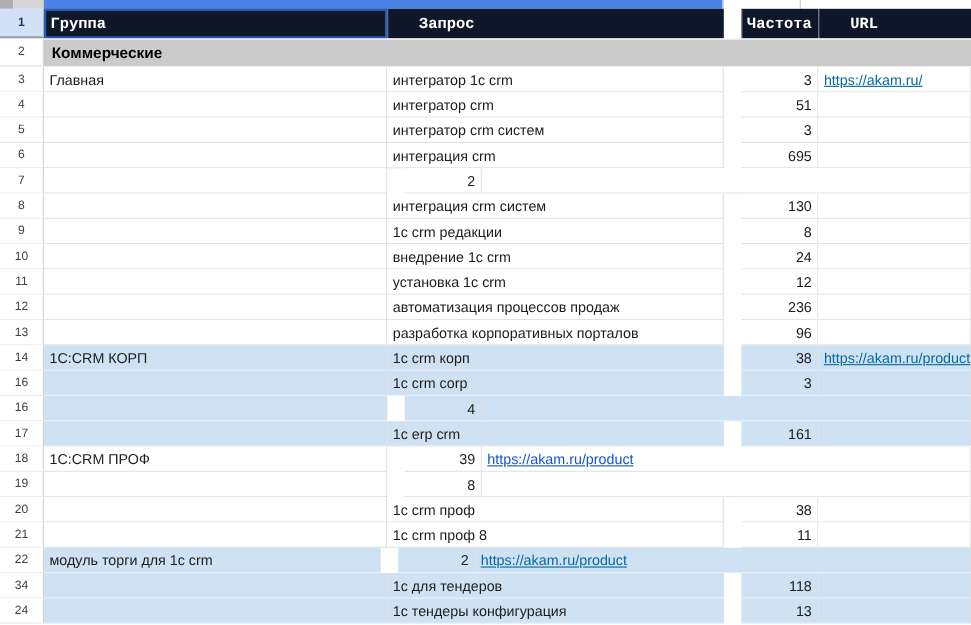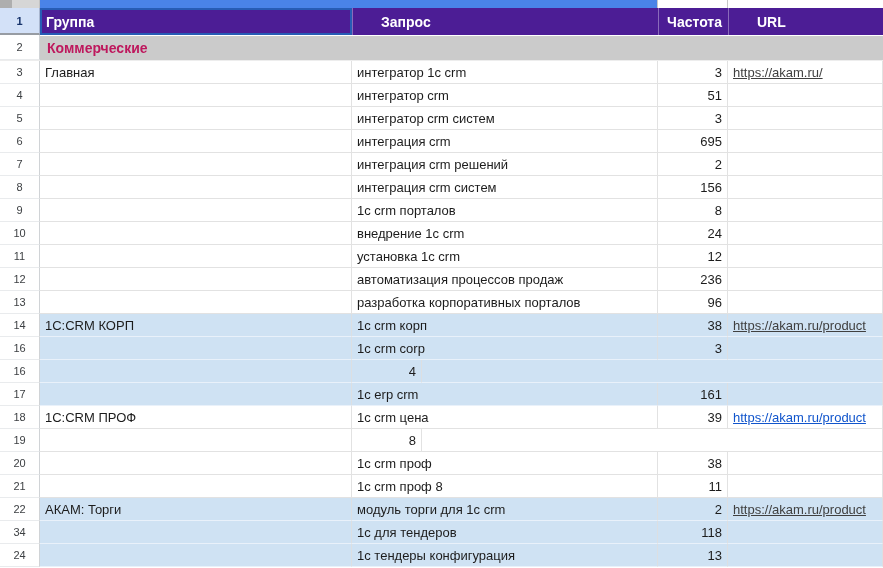--- a/index.html
+++ b/index.html
@@ -15,66 +15,66 @@
   .sliver .corner-dark{width:12px;background:#aeaeae;flex:none;}
   .sliver .corner-light{width:28px;background:#d6d6d6;flex:none;border-right:1px solid #c2c2c2;}
   .sliver .ab{width:617px;background:#4a83e8;flex:none;}
   .sliver .c{width:70px;background:#ffffff;border-left:1px solid #c7c7c7;flex:none;}
   .sliver .d{flex:1;background:#ffffff;border-left:1px solid #c7c7c7;}
 
   
   .w-gutter{width:40px;flex:none;}
   .w-a{width:312px;flex:none;}
   .w-b{width:306px;flex:none;}
-  .w-c{width:70px;flex:none;}
+  .w-c{width:70px;flex:none;margin-left:16px;}
   .w-d{flex:1;min-width:0;}
   .row{display:flex;align-items:stretch;}
   *{box-sizing:border-box;}
 
   
   .gutter{
     background:#ffffff;color:#3d4043;font-size:11px;
     display:flex;align-items:center;justify-content:center;
     border-right:1px solid #d0d3d6;border-bottom:1px solid #e9ebed;
   }
   .gutter.sel{
     background:#d3e1f8;color:#17336b;font-weight:bold;
     border-bottom:2px solid #979ca3;border-right:1px solid #a9b6cf;
   }
 
   
   .header-row{height:27px;flex:none;}
   .hcell{
-    background:#4c1d95;color:#ffffff;font-weight:bold;font-size:14px;
-    display:flex;align-items:center;padding:0 6px;white-space:nowrap;overflow:hidden;
+    background:#0f172a;color:#ffffff;font-weight:bold;font-size:14px;
+    display:flex;align-items:center;padding:0 6px;white-space:nowrap;overflow:hidden;font-family:Liberation Mono, monospace;
   }
   .hcell.sep{border-left:1px solid rgba(255,255,255,0.35);padding-left:28px;}
   .hcell.a1{outline:2px solid #275cb5;outline-offset:-2px;}
   .hcell.right{justify-content:flex-end;}
 
   
   .section-row{height:26px;flex:none;border-bottom:1px solid #ededed;}
   .section-cell{
-    background:#cbcbcb;color:#be185d;font-weight:bold;font-size:14px;
+    background:#cbcbcb;color:#000000;font-weight:bold;font-size:14px;
     display:flex;align-items:center;padding:0 7px;flex:1;min-width:0;
     border-top:1px solid #ffffff;
   }
 
   
   .drow{height:23px;flex:none;}
   .cell{
     font-size:13px;color:#1c1c1c;display:flex;align-items:center;
     padding:0 5px;white-space:nowrap;overflow:hidden;
     border-right:1px solid #e2e2e2;border-bottom:1px solid #e2e2e2;
     background:#ffffff;
   }
   .cell.num{justify-content:flex-end;}
   .drow.band .cell{background:#cfe2f3;border-bottom-color:#e9f1fa;border-right-color:#dcdfe2;}
   .cell a{text-decoration:underline;cursor:pointer;}
-  .cell a.dark{color:#404040;}
+  .cell a.dark{color:#0369a1;}
   .cell a.blue{color:#1155cc;}
 </style>
 </head>
 <body>
 
 <div class="sheet">
 
   <div class="sliver">
     <div class="corner-dark"></div>
     <div class="corner-light"></div>
@@ -127,37 +127,36 @@
     <div class="gutter w-gutter g-num">6</div>
     <div class="cell w-a c-group"></div>
     <div class="cell w-b c-query">интеграция crm</div>
     <div class="cell num w-c c-freq">695</div>
     <div class="cell w-d c-url"></div>
   </div>
 
   <div class="row drow">
     <div class="gutter w-gutter g-num">7</div>
     <div class="cell w-a c-group"></div>
-    <div class="cell w-b c-query">интеграция crm решений</div>
     <div class="cell num w-c c-freq">2</div>
     <div class="cell w-d c-url"></div>
   </div>
 
   <div class="row drow">
     <div class="gutter w-gutter g-num">8</div>
     <div class="cell w-a c-group"></div>
     <div class="cell w-b c-query">интеграция crm систем</div>
-    <div class="cell num w-c c-freq">156</div>
+    <div class="cell num w-c c-freq">130</div>
     <div class="cell w-d c-url"></div>
   </div>
 
   <div class="row drow">
     <div class="gutter w-gutter g-num">9</div>
     <div class="cell w-a c-group"></div>
-    <div class="cell w-b c-query">1с crm порталов</div>
+    <div class="cell w-b c-query">1с crm редакции</div>
     <div class="cell num w-c c-freq">8</div>
     <div class="cell w-d c-url"></div>
   </div>
 
   <div class="row drow">
     <div class="gutter w-gutter g-num">10</div>
     <div class="cell w-a c-group"></div>
     <div class="cell w-b c-query">внедрение 1с crm</div>
     <div class="cell num w-c c-freq">24</div>
     <div class="cell w-d c-url"></div>
@@ -216,21 +215,20 @@
     <div class="gutter w-gutter g-num">17</div>
     <div class="cell w-a c-group"></div>
     <div class="cell w-b c-query">1с erp crm</div>
     <div class="cell num w-c c-freq">161</div>
     <div class="cell w-d c-url"></div>
   </div>
 
   <div class="row drow">
     <div class="gutter w-gutter g-num">18</div>
     <div class="cell w-a c-group">1С:CRM ПРОФ</div>
-    <div class="cell w-b c-query">1с crm цена</div>
     <div class="cell num w-c c-freq">39</div>
     <div class="cell w-d c-url">
           <a class="blue">https://akam.ru/product</a>
         </div>
   </div>
 
   <div class="row drow">
     <div class="gutter w-gutter g-num">19</div>
     <div class="cell w-a c-group"></div>
     <div class="cell num w-c c-freq">8</div>
@@ -248,21 +246,20 @@
   <div class="row drow">
     <div class="gutter w-gutter g-num">21</div>
     <div class="cell w-a c-group"></div>
     <div class="cell w-b c-query">1с crm проф 8</div>
     <div class="cell num w-c c-freq">11</div>
     <div class="cell w-d c-url"></div>
   </div>
 
   <div class="row drow band">
     <div class="gutter w-gutter g-num">22</div>
-    <div class="cell w-a c-group">АКАМ: Торги</div>
     <div class="cell w-b c-query">модуль торги для 1с crm</div>
     <div class="cell num w-c c-freq">2</div>
     <div class="cell w-d c-url">
           <a class="dark">https://akam.ru/product</a>
         </div>
   </div>
 
   <div class="row drow band">
     <div class="gutter w-gutter g-num">34</div>
     <div class="cell w-a c-group"></div>

